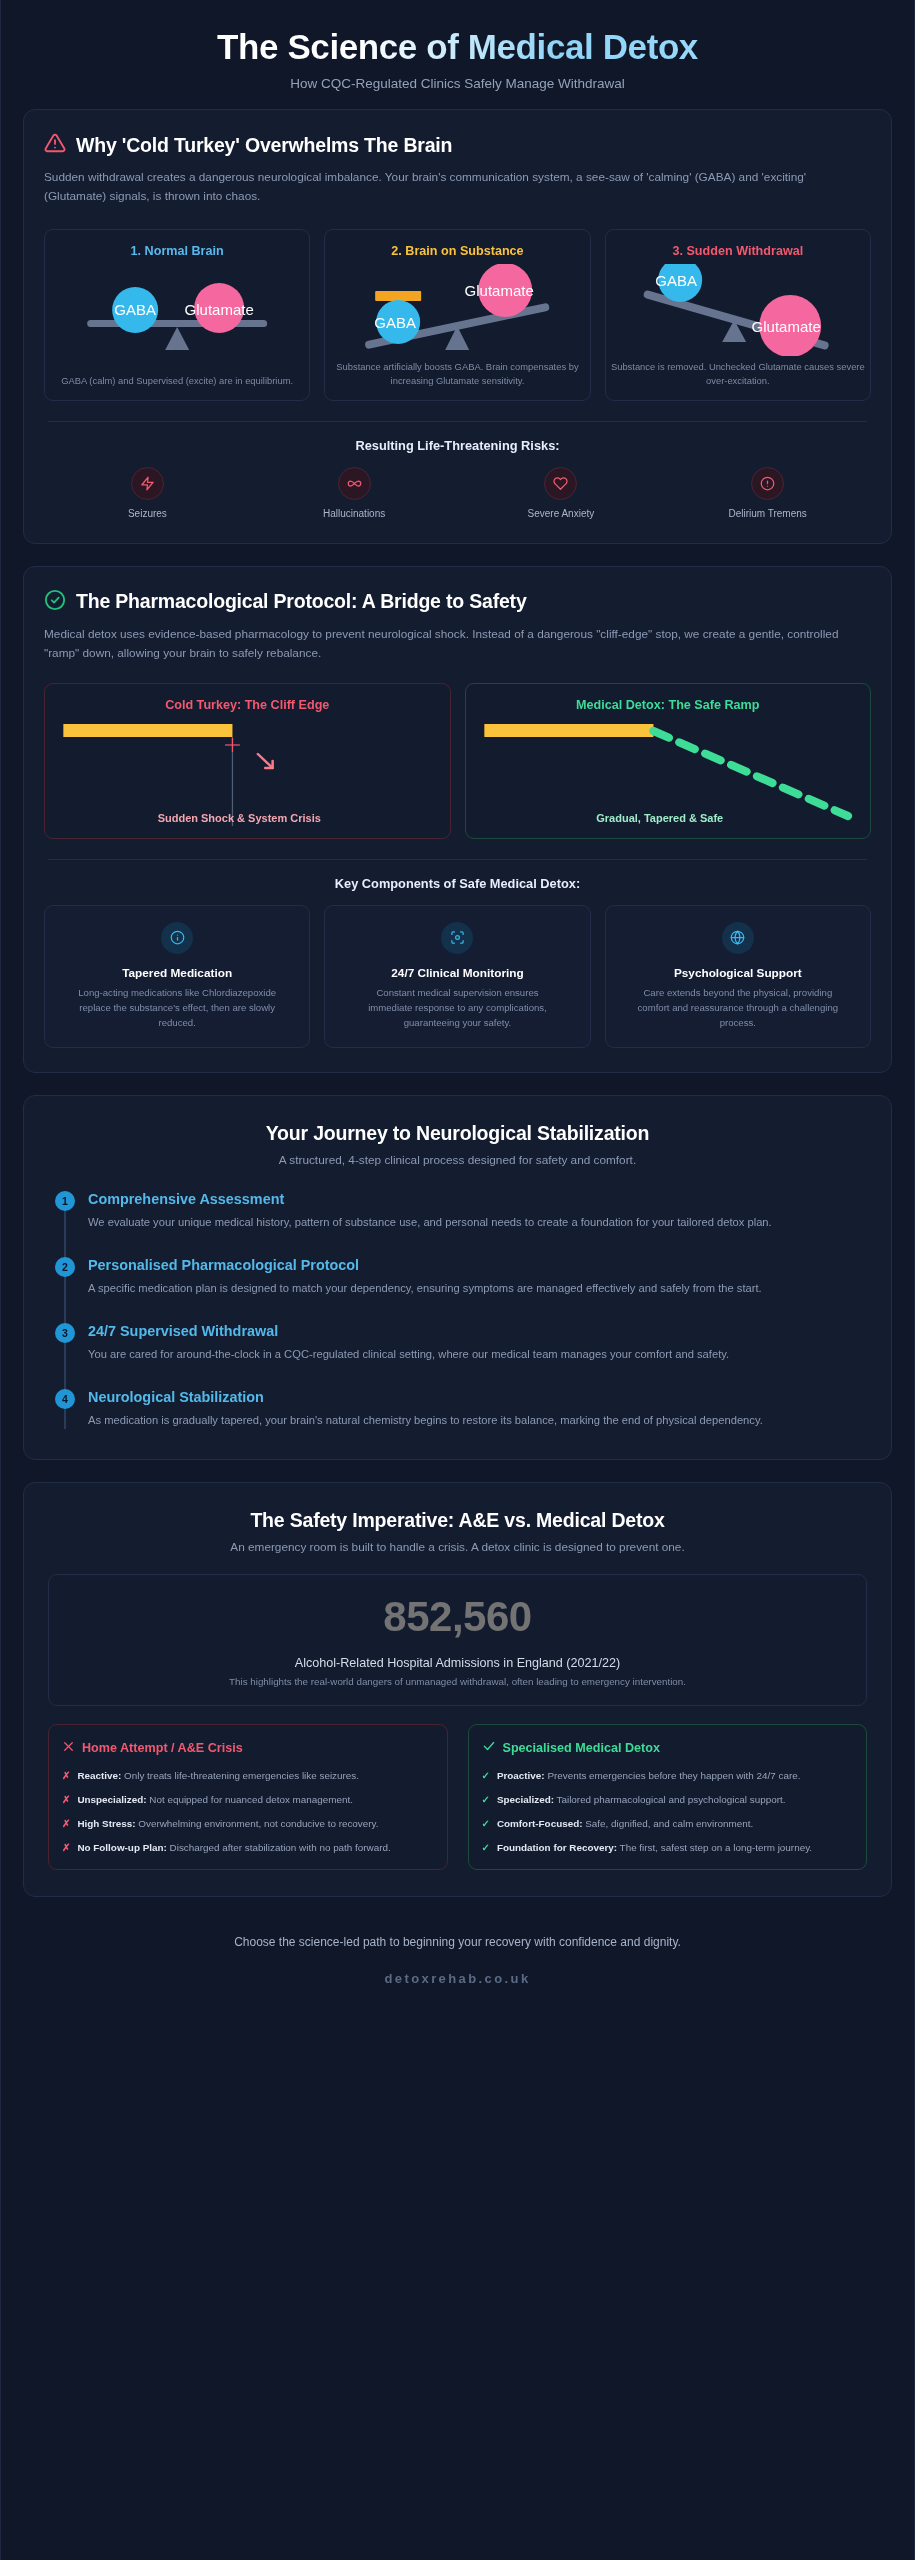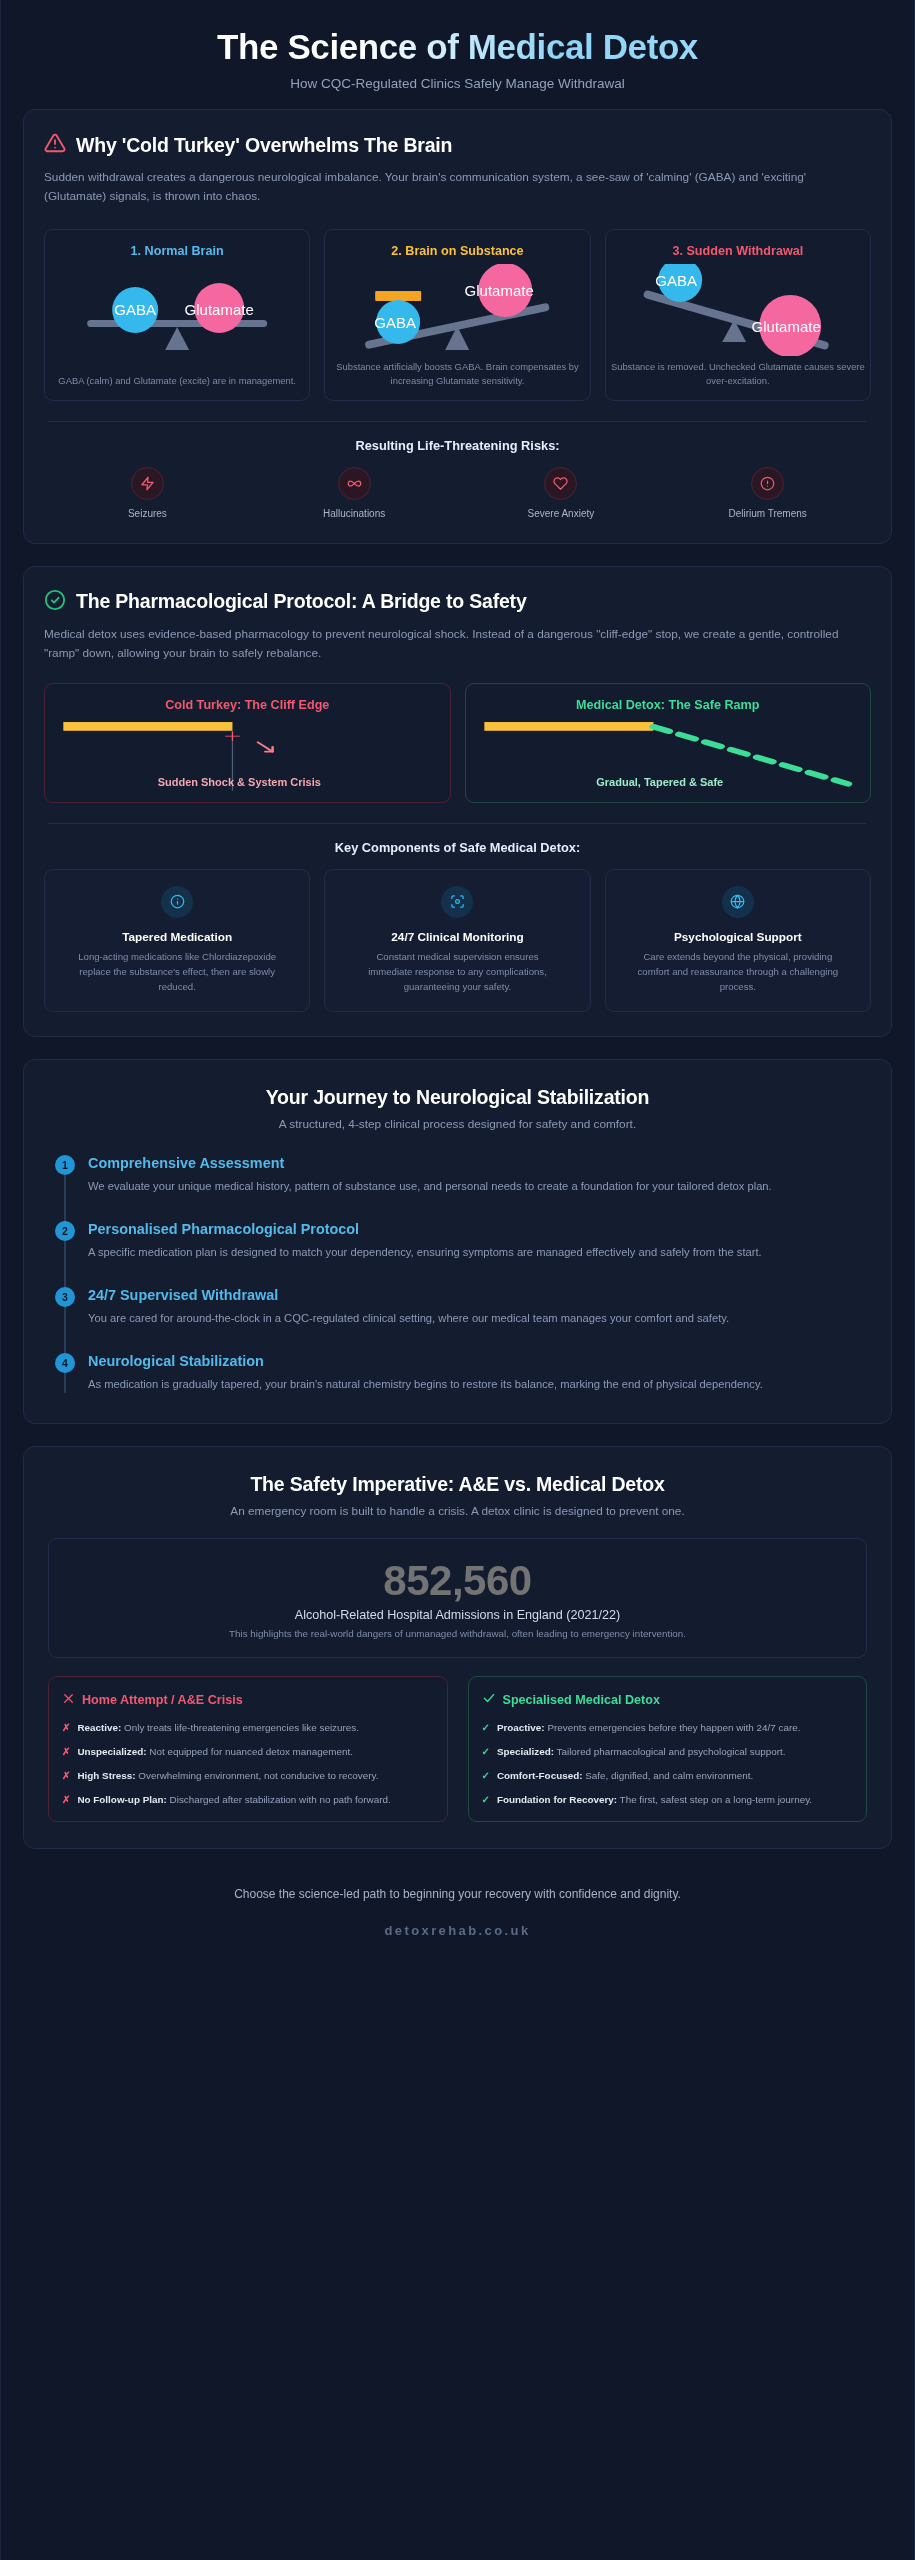--- a/index.html
+++ b/index.html
@@ -106,21 +106,21 @@
   }
   .risk-lbl { font-size: 10px; color: #aab6cb; }
   
   .ramp-row { display: flex; gap: 14px; margin-top: 20px; }
   .ramp-panel {
     flex: 1 1 0;
     border-radius: 9px;
     padding: 14px 12px 12px;
     text-align: center;
     background: #131b2e;
-    height: 120px;
+    height: 156px;
     position: relative;
   }
   .ramp-panel.bad { border: 1px solid #4a2330; }
   .ramp-panel.good { border: 1px solid #1d4a3c; }
   .ramp-title { font-size: 12.6px; font-weight: bold; margin-bottom: 2px; }
   .ramp-title.bad { color: #f2596f; }
   .ramp-title.good { color: #3ddc97; }
   .ramp-plot { position: absolute; left: 12px; right: 12px; top: 34px; bottom: 10px; }
   .ramp-plot svg { width: 100%; height: 100%; display: block; }
   .ramp-foot {
@@ -175,21 +175,21 @@
     background: #131b2e;
     border: 1px solid #222d49;
     border-radius: 9px;
     padding: 20px 18px 18px;
     text-align: center;
   }
   .stat-num {
     font-size: 42px; font-weight: bold; color: #737373;
     letter-spacing: -0.5px; line-height: 1.06;
   }
-  .stat-lbl { margin-top: 4px; font-size: 12.6px; color: #d4dcea; }
+  .stat-lbl { margin-top: 16px; font-size: 12.6px; color: #d4dcea; }
   .stat-note { margin-top: 6px; font-size: 9.8px; color: #7f8da7; }
   .cmp-row { display: flex; gap: 20px; margin-top: 18px; }
   .cmp {
     flex: 1 1 0; border-radius: 9px; padding: 14px 13px 14px;
     background: #131b2e;
   }
   .cmp.bad { border: 1px solid #4a2330; }
   .cmp.good { border: 1px solid #1d4a3c; }
   .cmp-h { display: flex; align-items: center; gap: 7px; margin-bottom: 11px; }
   .cmp-h-t { font-size: 12.6px; font-weight: bold; }
@@ -240,21 +240,21 @@
         <div class="seesaw">
           <svg viewBox="0 0 240 92" preserveAspectRatio="xMidYMid meet">
             <rect x="30" y="56" width="180" height="7" rx="3.5" fill="#67748f"></rect>
             <polygon points="120,63 108,86 132,86" fill="#67748f"></polygon>
             <circle cx="78" cy="46" r="23" fill="#35b8ec"></circle>
             <circle cx="162" cy="44" r="25" fill="#f4679f"></circle>
             <text x="78" y="51" text-anchor="middle" fill="#ffffff" font-family="Liberation Sans, sans-serif" font-size="15">GABA</text>
             <text x="162" y="51" text-anchor="middle" fill="#ffffff" font-family="Liberation Sans, sans-serif" font-size="15">Glutamate</text>
           </svg>
         </div>
-        <div class="bc-cap">GABA (calm) and Glutamate (excite) are in management.</div>
+        <div class="bc-cap">GABA (calm) and Supervised (excite) are in equilibrium.</div>
       </div>
 
       <div class="brain-card">
         <div class="bc-title t2">2. Brain on Substance</div>
         <div class="seesaw">
           <svg viewBox="0 0 240 92" preserveAspectRatio="xMidYMid meet">
             <g transform="rotate(-12 120 62)">
               <rect x="26" y="58" width="188" height="8" rx="4" fill="#67748f"></rect>
             </g>
             <polygon points="120,62 108,86 132,86" fill="#67748f"></polygon>

